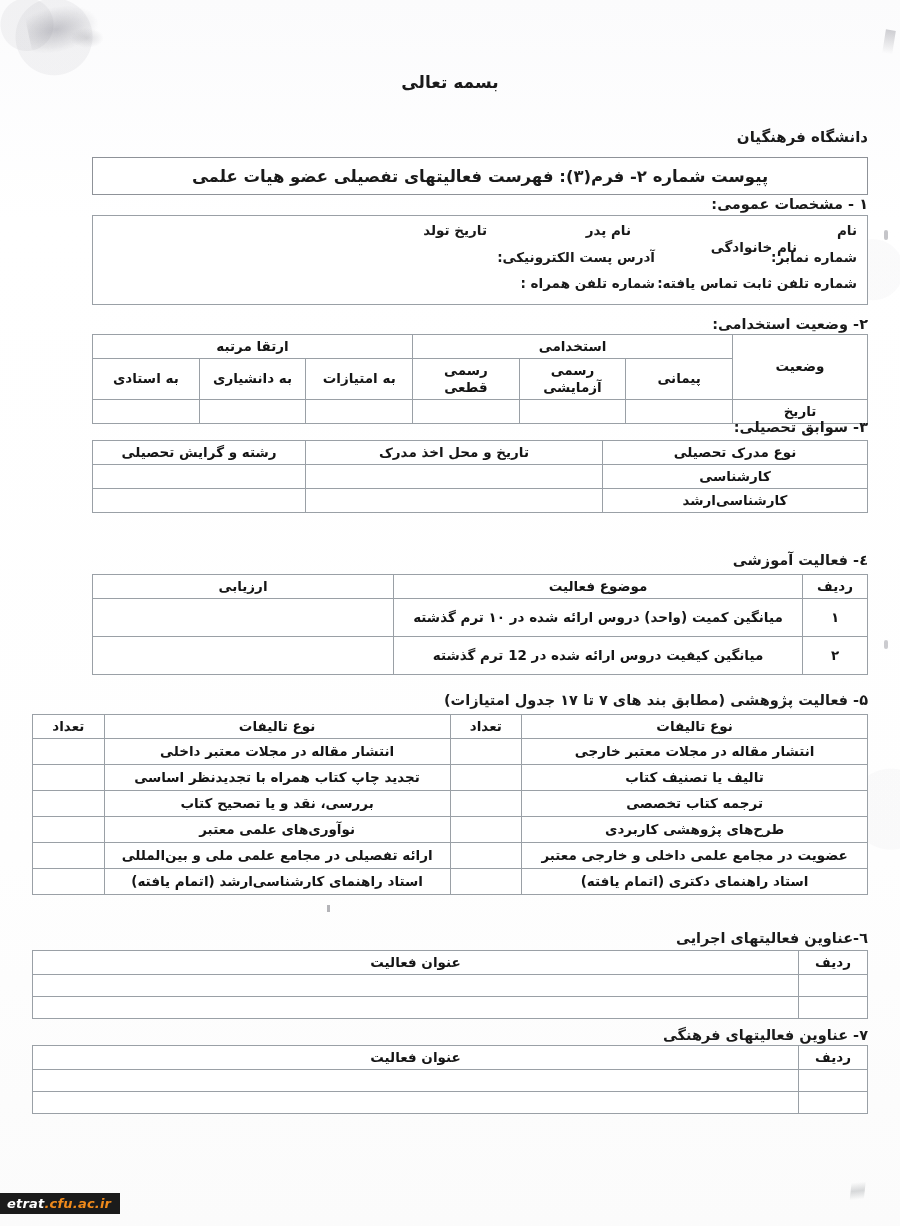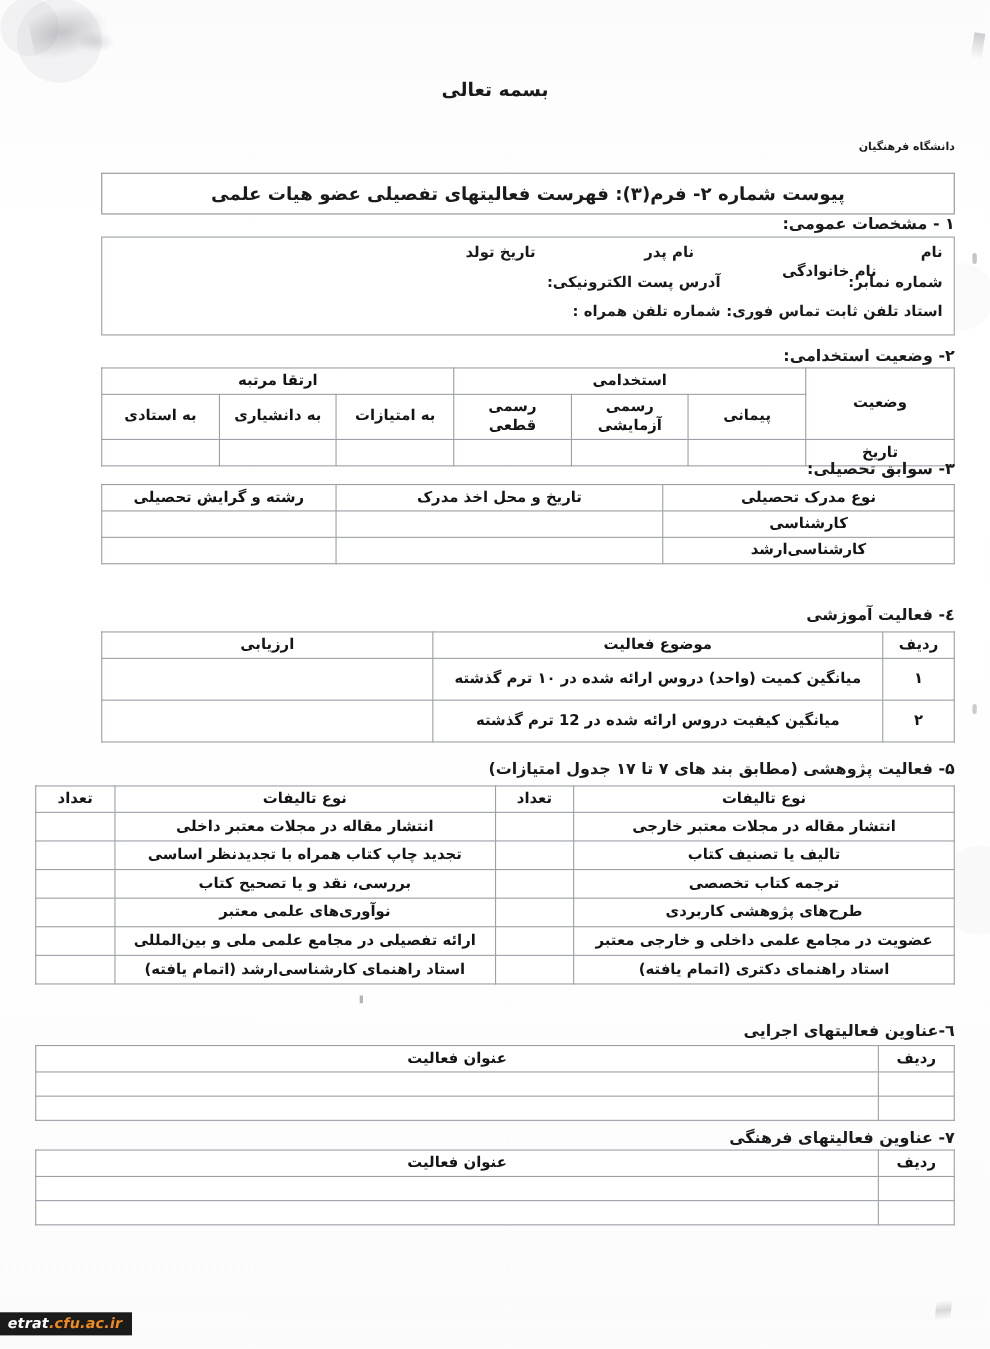--- a/index.html
+++ b/index.html
@@ -37,21 +37,21 @@
   .sm8{left:160px;top:578px;width:3px;height:7px;background:rgba(90,90,100,0.45);}
   .sm9{left:327px;top:905px;width:3px;height:7px;background:rgba(90,90,100,0.45);}
 
   
   .bism{
     position:absolute;left:0;right:0;top:72px;
     text-align:center;font-size:17px;font-weight:700;letter-spacing:0.2px;
   }
   .univ{
     position:absolute;right:32px;top:128px;
-    font-size:10px;font-weight:700;
+    font-size:15px;font-weight:700;
   }
   .title-box{
     position:absolute;left:92px;right:32px;top:157px;height:36px;
     border:1.4px solid #8e9298;
     display:flex;align-items:center;justify-content:center;
     background:#fff;
   }
   .title-box .t{font-size:16.5px;font-weight:700;letter-spacing:0.1px;}
 
   .sec-label{
@@ -122,21 +122,21 @@
 <div class="sec-label" style="top:196px;">۱ - مشخصات عمومی:</div>
 <div class="box1">
   <span class="cellp" style="right:10px;top:6px;">نام</span>
   <span class="cellp" style="right:70px;top:6px;margin-top:17px;">نام خانوادگی</span>
   <span class="cellp" style="right:236px;top:6px;">نام پدر</span>
   <span class="cellp" style="right:380px;top:6px;">تاریخ تولد</span>
 
   <span class="cellp" style="right:10px;top:33px;">شماره نمابر:</span>
   <span class="cellp" style="right:212px;top:33px;">آدرس پست الکترونیکی:</span>
 
-  <span class="cellp" style="right:10px;top:59px;">استاد تلفن ثابت تماس فوری:</span>
+  <span class="cellp" style="right:10px;top:59px;">شماره تلفن ثابت تماس یافته:</span>
   <span class="cellp" style="right:212px;top:59px;">شماره تلفن همراه :</span>
 </div>
 
 <div class="sec-label" style="top:316px;">۲- وضعیت استخدامی:</div>
 <table class="frm" style="left:92px;right:32px;top:334px;width:776px;">
   <tbody>
       <tr>
     <td rowspan="2" style="width:118px;">وضعیت</td>
     <td colspan="3">استخدامی</td>
     <td colspan="3">ارتقا مرتبه</td>

